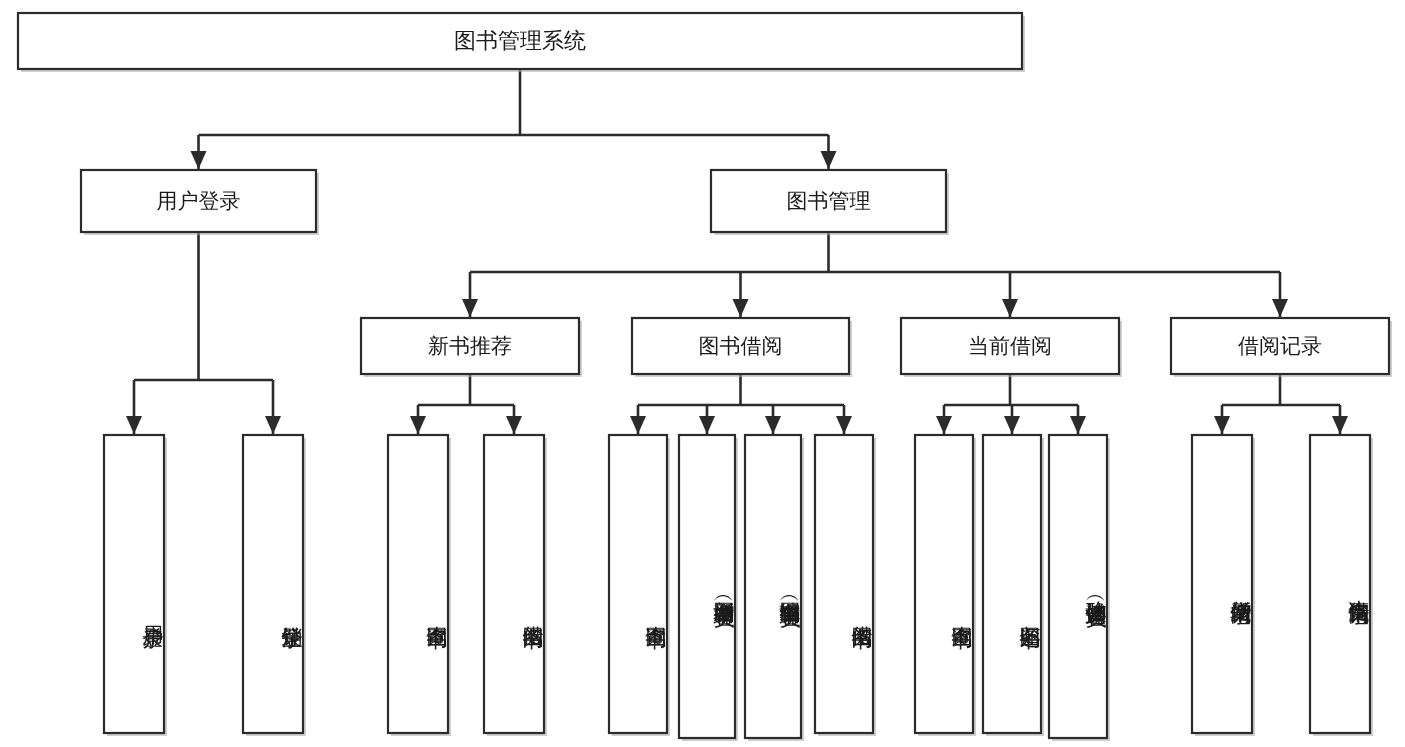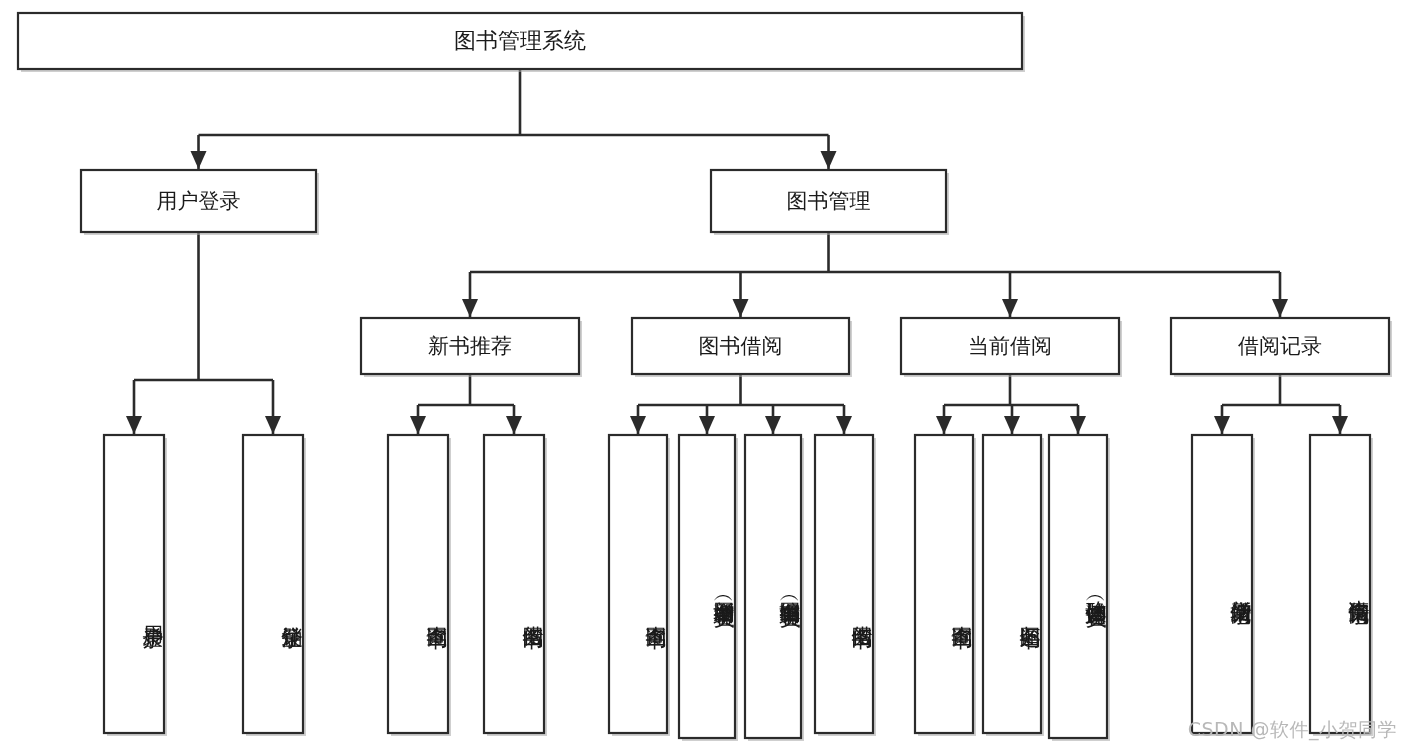--- a/index.html
+++ b/index.html
@@ -213,14 +213,13 @@
       <div class="leaf-label" style="left: 679px; width: 56px; top: 445px; height: 287px; display: flex; align-items: flex-start; justify-content: center;">新增图书（管理员）</div>
       <div class="leaf-label" style="left: 745px; width: 56px; top: 445px; height: 287px; display: flex; align-items: flex-start; justify-content: center;">编辑图书（管理员）</div>
       <div class="leaf-label" style="left: 815px; width: 58px; top: 497px; height: 228px; display: flex; align-items: flex-start; justify-content: center;">借阅图书</div>
       <div class="leaf-label" style="left: 915px; width: 58px; top: 497px; height: 228px; display: flex; align-items: flex-start; justify-content: center;">查询图书</div>
       <div class="leaf-label" style="left: 983px; width: 58px; top: 497px; height: 228px; display: flex; align-items: flex-start; justify-content: center;">归还图书</div>
       <div class="leaf-label" style="left: 1049px; width: 58px; top: 445px; height: 287px; display: flex; align-items: flex-start; justify-content: center;">确认归还（管理员）</div>
       <div class="leaf-label" style="left: 1192px; width: 60px; top: 445px; height: 282px; display: flex; align-items: flex-start; justify-content: center;">新增借阅记录</div>
       <div class="leaf-label" style="left: 1310px; width: 60px; top: 445px; height: 282px; display: flex; align-items: flex-start; justify-content: center;">查询借阅记录</div>
     </div>
 
-  <div id="watermark">CSDN @软件_小贺同学</div>
 </div>
 
 </body></html>

